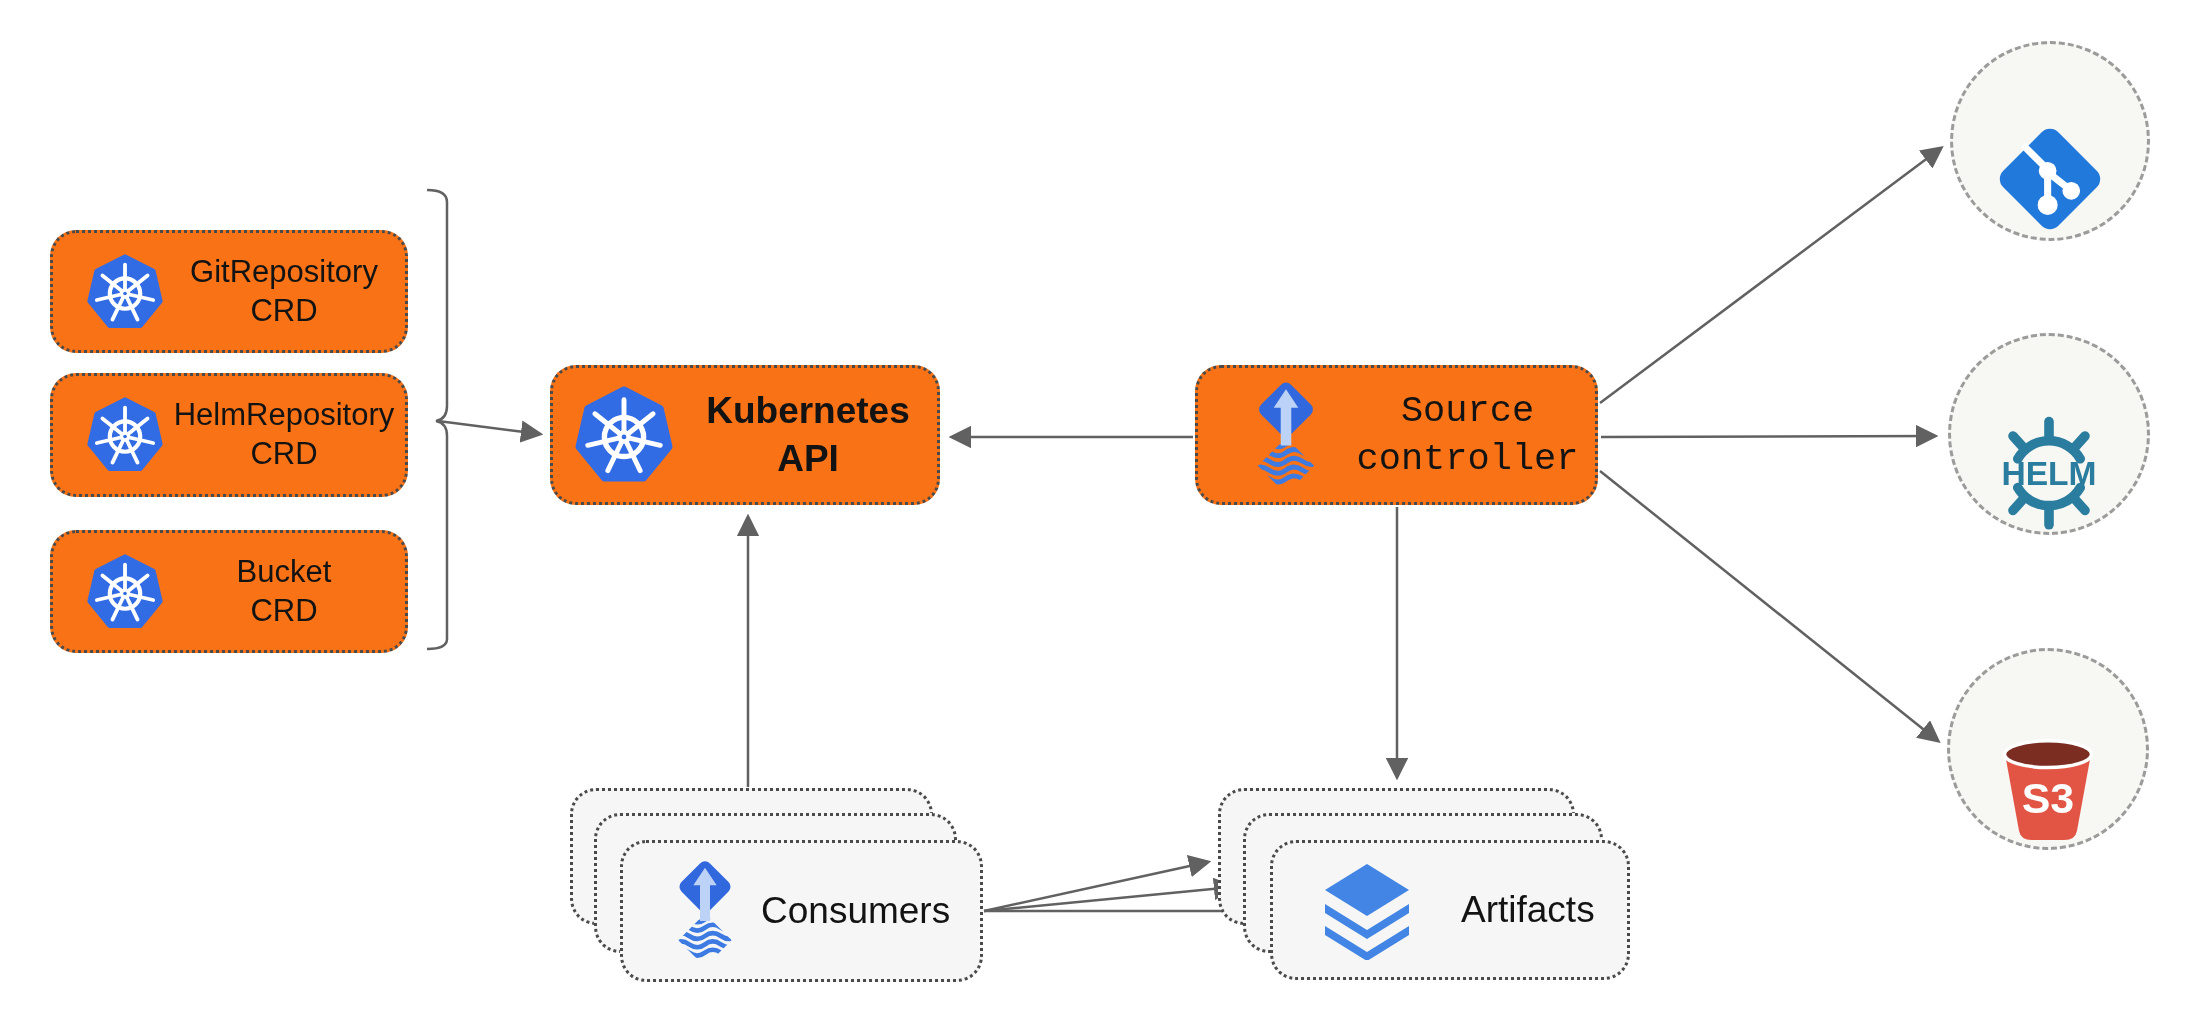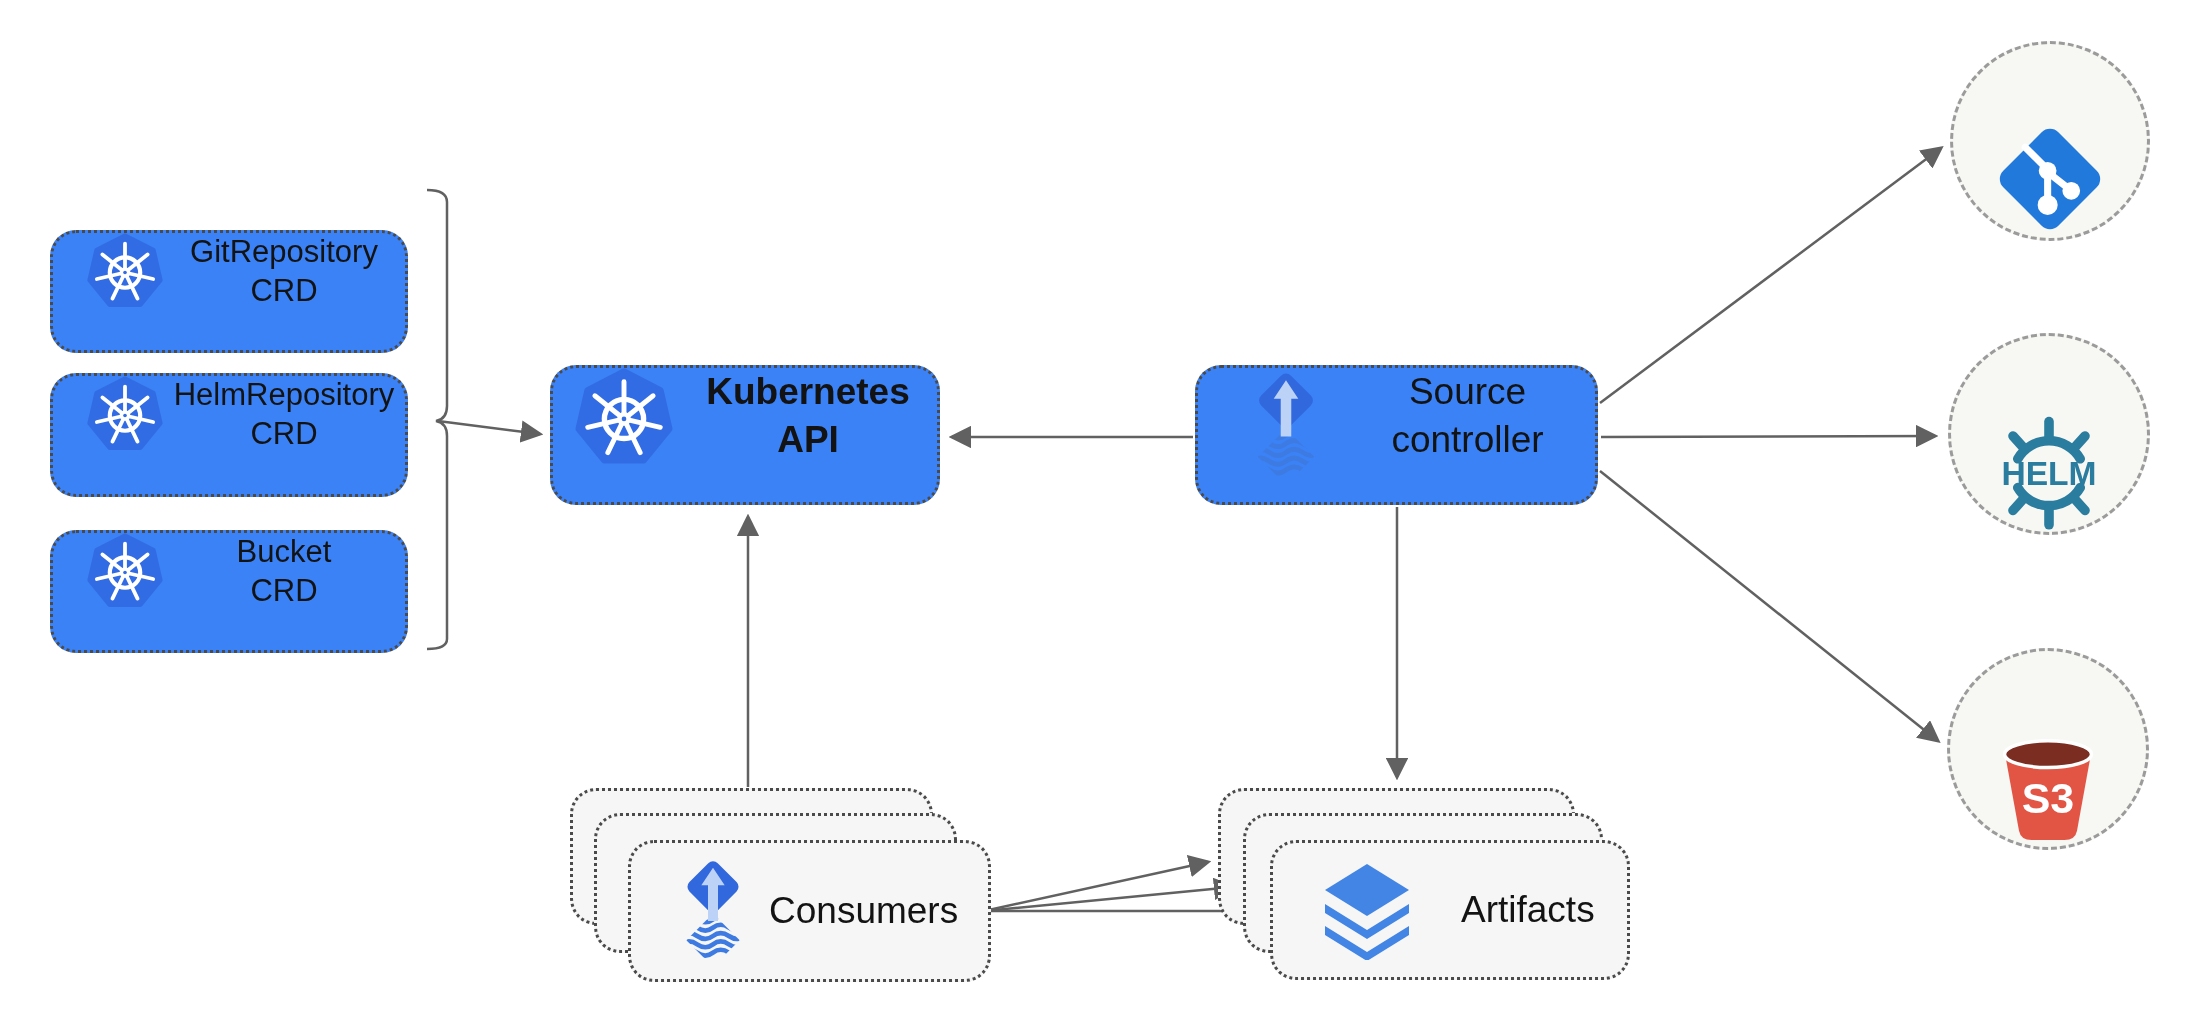--- a/index.html
+++ b/index.html
@@ -1,20 +1,20 @@
 <!DOCTYPE html>
 <html><head>
 <meta charset="utf-8">
 <style>
   html,body{margin:0;padding:0;background:#ffffff;}
   #canvas{position:relative;width:2196px;height:1030px;background:#ffffff;overflow:hidden;
           font-family:"Liberation Sans",sans-serif;color:#151515;}
   svg.connectors{position:absolute;left:0;top:0;width:2196px;height:1030px;z-index:1;}
-  .box{position:absolute;background:#3b82f6;border:3px dotted #4a4a4a;border-radius:26px;
-       display:flex;align-items:flex-start;box-sizing:border-box;z-index:2;}
+  .box{position:absolute;background:#f97316;border:3px dotted #4a4a4a;border-radius:26px;
+       display:flex;align-items:center;box-sizing:border-box;z-index:2;}
   .box .lbl{flex:1;text-align:center;white-space:pre-line;}
   .lbl{font-size:31px;line-height:1.25;color:#131313;}
   .lbl.lg{font-size:37px;line-height:1.3;}
   .stack{position:absolute;z-index:2;}
   .layer{position:absolute;background:#F5F6F5;border:3px dotted #4a4a4a;border-radius:26px;
          box-sizing:border-box;}
   .layer.front{display:flex;align-items:center;}
   .endpoint{position:absolute;background:#F7F7F3;border:3.5px dashed #9b9b9b;border-radius:50%;
             display:flex;align-items:flex-end;justify-content:center;box-sizing:border-box;z-index:2;}
   .icon{flex:0 0 auto;}
@@ -122,21 +122,21 @@
           <line x1="50" y1="52" x2="13" y2="60.5"></line>
         <line x1="50" y1="52" x2="20.3" y2="28.3"></line>
       </g>
       <circle cx="50" cy="52" r="20" stroke="#fff" stroke-width="5.5" fill="none"></circle>
       <circle cx="50" cy="52" r="7" fill="#fff"></circle>
         <circle cx="50" cy="52" r="2.4" fill="#326CE5"></circle>
     </svg>
     <div class="lbl lg">Kubernetes API</div>
   </div>
 
-  <div class="box" style="left:1195px;top:365px;width:403px;height:140px;padding-left:44px;gap:10px;">
+  <div class="box" style="left:1195px;top:365px;width:403px;height:140px;padding-left:44px;gap:10px;font-family:Liberation Mono, monospace;">
     <svg class="icon" width="88" height="116" viewBox="0 0 100 132">
       <rect x="26" y="13" width="48" height="48" rx="8" transform="rotate(45 50 37)" fill="#3268DE"></rect>
       <clipPath id="fluxdiam1">
           <polygon points="50,69 82,101 50,133 18,101"></polygon>
         </clipPath>
       <g clip-path="url(#fluxdiam1)" stroke="#3D7BE3" stroke-width="5.5" fill="none" stroke-linecap="round">
         <path d="M12,76 q 9,-7 19,0 t 19,0 t 19,0 t 19,0"></path>
         <path d="M12,86 q 9,-7 19,0 t 19,0 t 19,0 t 19,0"></path>
         <path d="M12,96 q 9,-7 19,0 t 19,0 t 19,0 t 19,0"></path>
         <path d="M12,106 q 9,-7 19,0 t 19,0 t 19,0 t 19,0"></path>
@@ -144,21 +144,21 @@
       </g>
       <polygon points="50,14 36,35 44,35 44,78 56,78 56,35 64,35" fill="#BCD2F6"></polygon>
     </svg>
     <div class="lbl lg">Source
 controller</div>
   </div>
 
   <div class="stack" style="left:570px;top:788px;width:420px;height:200px;">
     <div class="layer" style="left:0;top:0;width:363px;height:137px;"></div>
     <div class="layer" style="left:24px;top:25px;width:363px;height:140px;"></div>
-    <div class="layer front" style="left:58px;top:52px;width:363px;height:142px;padding-left:40px;gap:14px;">
+    <div class="layer front" style="left:50px;top:52px;width:363px;height:142px;padding-left:40px;gap:14px;">
       <svg class="icon" width="84" height="110" viewBox="0 0 100 132">
         <rect x="26" y="13" width="48" height="48" rx="8" transform="rotate(45 50 37)" fill="#3268DE"></rect>
         <clipPath id="fluxdiam2">
             <polygon points="50,69 82,101 50,133 18,101"></polygon>
           </clipPath>
         <g clip-path="url(#fluxdiam2)" stroke="#3D7BE3" stroke-width="5.5" fill="none" stroke-linecap="round">
           <path d="M12,76 q 9,-7 19,0 t 19,0 t 19,0 t 19,0"></path>
           <path d="M12,86 q 9,-7 19,0 t 19,0 t 19,0 t 19,0"></path>
           <path d="M12,96 q 9,-7 19,0 t 19,0 t 19,0 t 19,0"></path>
           <path d="M12,106 q 9,-7 19,0 t 19,0 t 19,0 t 19,0"></path>

